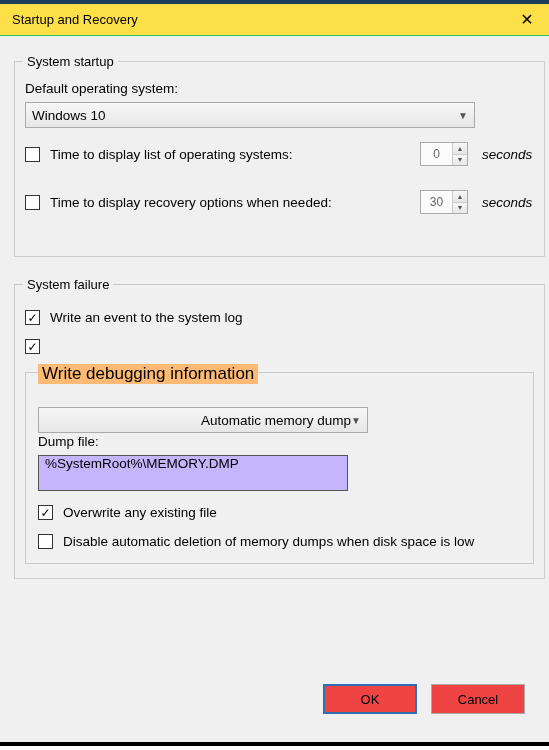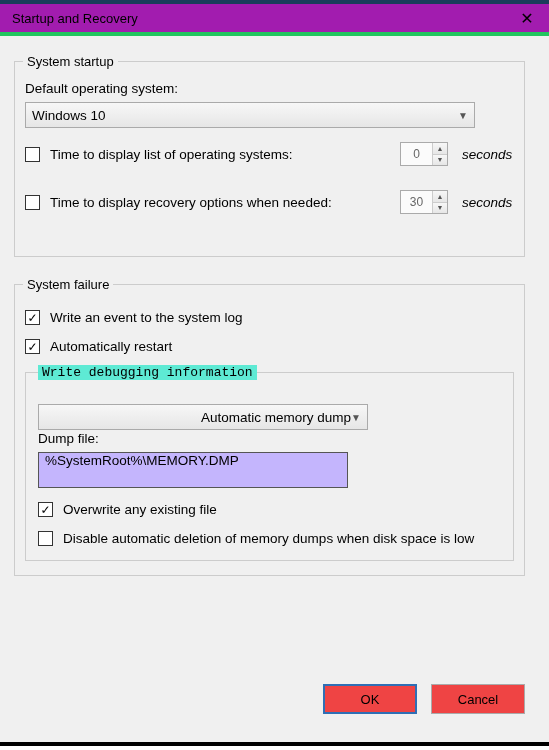--- a/index.html
+++ b/index.html
@@ -9,39 +9,39 @@
     font-family: "Segoe UI", Arial, sans-serif;
     font-size: 13px;
     background: #fff;
     width: 549px;
     height: 750px;
     overflow: hidden;
   }
   .titlebar {
     height: 36px;
     border-top: 4px solid #1a3d5c;
-    border-bottom: 4px solid #22c55e;
+    border-bottom: 1px solid #22c55e;
     display: flex;
     align-items: center;
     padding: 0 12px;
-    background: #a21caf;
+    background: #fde047;
   }
   .titlebar .title {
     flex: 1;
     font-size: 13px;
   }
   .titlebar .close {
     font-size: 16px;
     cursor: pointer;
     width: 20px;
     text-align: center;
   }
   .body {
     background: #f0f0f0;
-    padding: 18px 24px 14px 14px;
+    padding: 18px 4px 14px 14px;
     height: calc(750px - 36px - 4px);
     position: relative;
     border-bottom: 4px solid #000;
   }
   fieldset {
     border: 1px solid #ccc;
     margin: 0 0 20px 0;
     padding: 12px 10px 14px 10px;
     position: relative;
   }
@@ -134,26 +134,25 @@
     font-style: italic;
   }
   .inner-group {
     border: 1px solid #ccc;
     padding: 10px 12px 14px 12px;
     margin-top: 4px;
   }
   .inner-group .g-label {
     position: relative;
     top: -19px;
-    background: #5eead4;
+    background: #fdba74;
     display: inline-block;
     padding: 0 4px;
-    font-size: 13px;
+    font-size: 17px;
     margin-bottom: -12px;
-    font-family: Liberation Mono, monospace;
   }
   .textinput {
     width: 310px;
     height: 36px;
     border: 1px solid #555;
     background: #c4b5fd;
     padding: 0 6px;
     font-size: 13.5px;
     display: flex;
     align-items: flex-start;
@@ -242,21 +241,20 @@
       <span class="checkbox checked">
         <span class="chk">✓</span>
       </span>
       <span class="chk-label">Write an event to the system log</span>
     </div>
 
     <div class="row">
       <span class="checkbox checked">
         <span class="chk">✓</span>
       </span>
-      <span class="chk-label">Automatically restart</span>
     </div>
 
     <div class="inner-group" style="margin-top:18px">
       <span class="g-label">Write debugging information</span>
 
       <div style="margin-top:6px">
         <div class="combo" style="width:330px;text-align:right;">
           <span class="ctext">Automatic memory dump</span>
           <span class="chevron">▼</span>
         </div>

